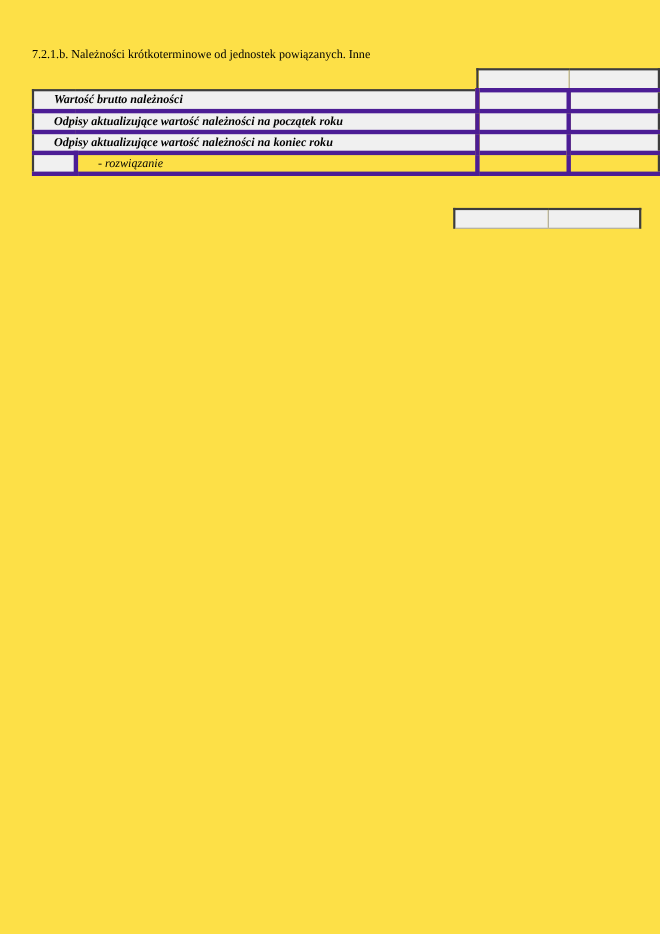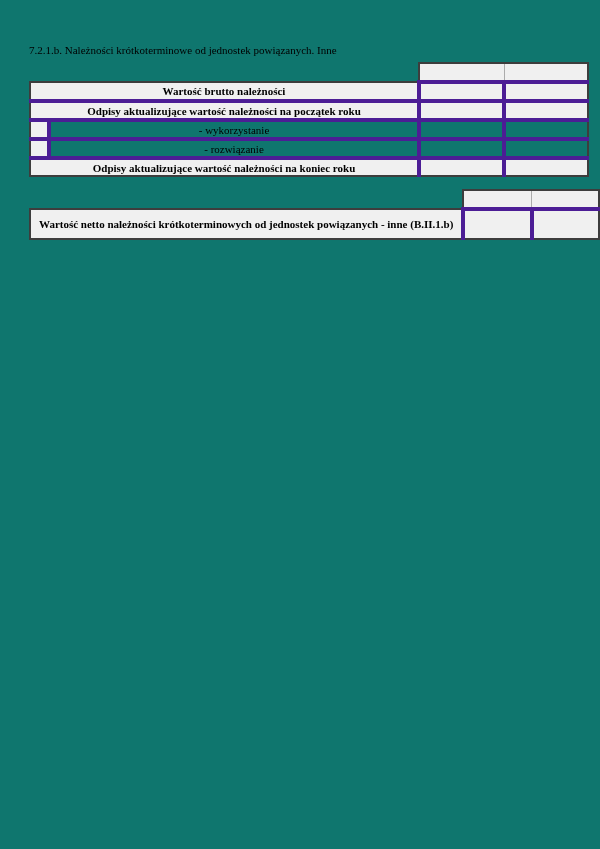--- a/index.html
+++ b/index.html
@@ -4,25 +4,24 @@
 <style>
   html, body {
     margin: 0;
     padding: 0;
     background: #ffffff;
   }
   .page {
     position: relative;
     width: 600px;
     height: 849px;
-    background: #0f766e;
+    background: #fde047;
     overflow: hidden;
     font-family: "Liberation Serif", serif;
     color: #000000;
-    text-align: center;
   }
   .doc-title {
     position: absolute;
     left: 29px;
     top: 44px;
     font-size: 11px;
     line-height: 13px;
     white-space: nowrap;
   }
   table.grid {
@@ -31,26 +30,27 @@
     table-layout: fixed;
     font-family: "Liberation Serif", serif;
   }
   #t1 { left: 29px; top: 62px; }
   #t2 { left: 29px; top: 189px; }
   col.c-ind { width: 14px; }
   col.c-lbl { width: 370px; }
   col.c-v1  { width: 85px; }
   col.c-v2  { width: 84px; }
   table.grid td {
-    padding: 0 8px;
+    padding: 0 18px;
     font-size: 11px;
     line-height: 12px;
     vertical-align: middle;
     overflow: hidden;
     white-space: nowrap;
+    font-style: italic;
   }
   tr.hrow td { height: 16px; }
   tr.brow td { height: 15px; }
   tr.netrow td { height: 27px; }
   
   td.ghost { border: none; background: transparent; }
   
   td.hdr {
     background: #f0f0f0;
     border-top: 2px solid #3d3d3d;
@@ -93,53 +93,42 @@
         <td class="lbl bold shade e-l e-t" colspan="2">Wartość brutto należności</td>
         <td class="val shade"></td>
         <td class="val shade e-r"></td>
       </tr>
       <tr class="brow">
         <td class="lbl bold shade e-l" colspan="2">Odpisy aktualizujące wartość należności na początek roku</td>
         <td class="val shade"></td>
         <td class="val shade e-r"></td>
       </tr>
       <tr class="brow">
-        <td class="ind shade e-l"></td>
-        <td class="lbl">- wykorzystanie</td>
-        <td class="val"></td>
-        <td class="val e-r"></td>
+        <td class="lbl bold shade e-l e-b" colspan="2">Odpisy aktualizujące wartość należności na koniec roku</td>
+        <td class="val shade e-b"></td>
+        <td class="val shade e-r e-b"></td>
       </tr>
       <tr class="brow">
         <td class="ind shade e-l"></td>
         <td class="lbl">- rozwiązanie</td>
         <td class="val"></td>
         <td class="val e-r"></td>
-      </tr>
-      <tr class="brow">
-        <td class="lbl bold shade e-l e-b" colspan="2">Odpisy aktualizujące wartość należności na koniec roku</td>
-        <td class="val shade e-b"></td>
-        <td class="val shade e-r e-b"></td>
       </tr>
     </tbody>
   </table>
 
   <table class="grid" id="t2">
     <colgroup>
       <col class="c-ind">
         <col class="c-lbl">
         <col class="c-v1">
         <col class="c-v2">
     </colgroup>
     <tbody>
       <tr class="hrow">
         <td class="ghost" colspan="2"></td>
         <td class="hdr h-first"></td>
         <td class="hdr h-last"></td>
       </tr>
-      <tr class="netrow">
-        <td class="lbl bold shade e-l e-t e-b" colspan="2">Wartość netto należności krótkoterminowych od jednostek powiązanych - inne (B.II.1.b)</td>
-        <td class="val shade e-b"></td>
-        <td class="val shade e-r e-b"></td>
-      </tr>
     </tbody>
   </table>
 
 </div>
 
 </body></html>

